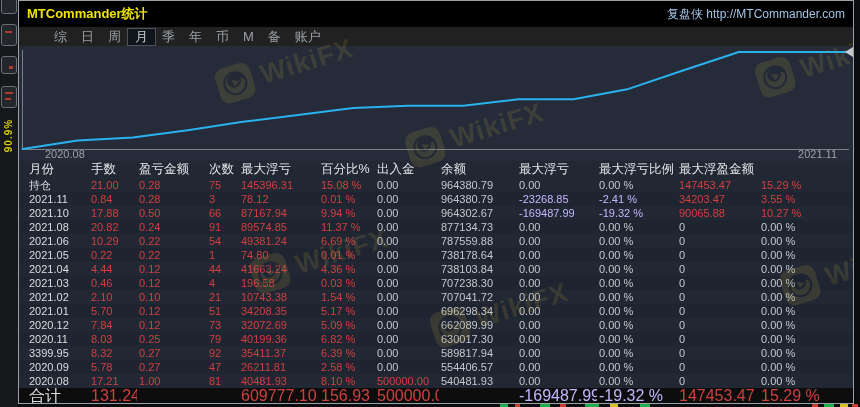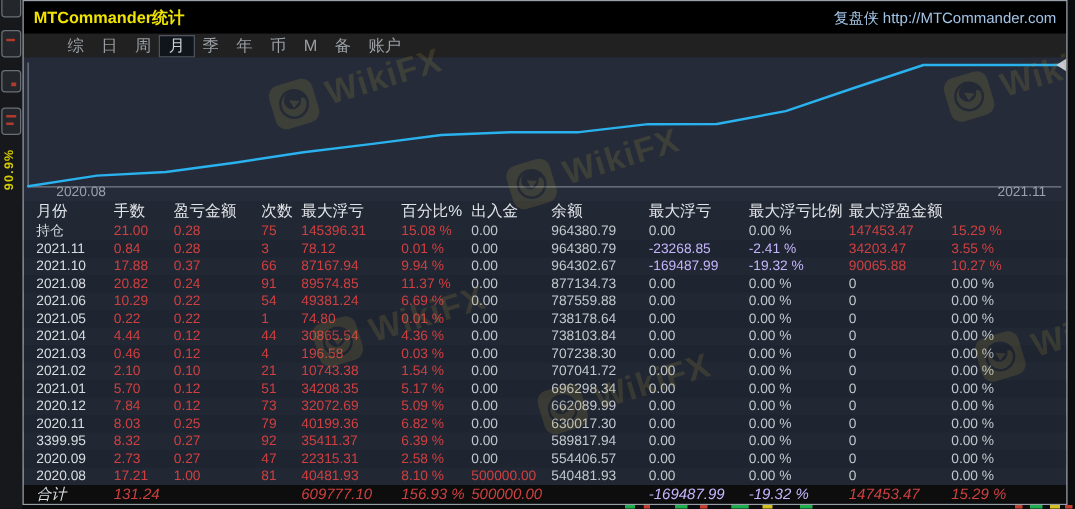--- a/index.html
+++ b/index.html
@@ -37,21 +37,21 @@
   .end-marker{
     position:absolute;right:0;width:0;height:0;
     border-right:8px solid #c6ccd4;border-top:5px solid transparent;border-bottom:5px solid transparent;
   }
   
   .stats{position:relative;}
   .trow{display:grid;grid-template-columns:70px 48px 70px 32px 80px 56px 64px 78px 80px 80px 82px minmax(0,1fr);}
   .trow.head{height:17px;line-height:17px;font-size:12.5px;}
   .trow.data{height:14px;line-height:14px;font-size:11px;}
   .trow.data.alt{background:#1e2430;}
-  .trow.total{height:15px;line-height:15px;font-size:12px;background:#0d0d0d;font-style:italic;}
+  .trow.total{height:15px;line-height:15px;font-size:16px;background:#0d0d0d;}
   .cell{padding-left:2px;white-space:nowrap;overflow:hidden;}
   .cell:first-child{padding-left:10px;}
   .cell.head{color:#e2e5e9;}
   .c-m{color:#d9dde1;}
   .c-w{color:#c3c8cd;}
   .c-r{color:#d04040;}
   .c-g{color:#c4b5fd;}
   
   .wm-layer{position:absolute;left:0;top:0;width:836px;height:404px;pointer-events:none;}
   .wm{position:absolute;display:flex;align-items:center;gap:8px;color:#b5a040;opacity:0.17;transform:rotate(-17deg);}
@@ -148,21 +148,21 @@
           <span class="cell c-w">0.00</span>
           <span class="cell c-w">964380.79</span>
           <span class="cell c-g">-23268.85</span>
           <span class="cell c-g">-2.41 %</span>
           <span class="cell c-r">34203.47</span>
           <span class="cell c-r">3.55 %</span>
         </div>
         <div class="trow data">
           <span class="cell c-m">2021.10</span>
           <span class="cell c-r">17.88</span>
-          <span class="cell c-r">0.37</span>
+          <span class="cell c-r">0.50</span>
           <span class="cell c-r">66</span>
           <span class="cell c-r">87167.94</span>
           <span class="cell c-r">9.94 %</span>
           <span class="cell c-w">0.00</span>
           <span class="cell c-w">964302.67</span>
           <span class="cell c-g">-169487.99</span>
           <span class="cell c-g">-19.32 %</span>
           <span class="cell c-r">90065.88</span>
           <span class="cell c-r">10.27 %</span>
         </div>
@@ -206,21 +206,21 @@
           <span class="cell c-w">0.00</span>
           <span class="cell c-w">0.00 %</span>
           <span class="cell c-w">0</span>
           <span class="cell c-w">0.00 %</span>
         </div>
         <div class="trow data">
           <span class="cell c-m">2021.04</span>
           <span class="cell c-r">4.44</span>
           <span class="cell c-r">0.12</span>
           <span class="cell c-r">44</span>
-          <span class="cell c-r">30865.54</span>
+          <span class="cell c-r">41663.24</span>
           <span class="cell c-r">4.36 %</span>
           <span class="cell c-w">0.00</span>
           <span class="cell c-w">738103.84</span>
           <span class="cell c-w">0.00</span>
           <span class="cell c-w">0.00 %</span>
           <span class="cell c-w">0</span>
           <span class="cell c-w">0.00 %</span>
         </div>
         <div class="trow data alt">
           <span class="cell c-m">2021.03</span>
@@ -301,24 +301,24 @@
           <span class="cell c-r">6.39 %</span>
           <span class="cell c-w">0.00</span>
           <span class="cell c-w">589817.94</span>
           <span class="cell c-w">0.00</span>
           <span class="cell c-w">0.00 %</span>
           <span class="cell c-w">0</span>
           <span class="cell c-w">0.00 %</span>
         </div>
         <div class="trow data alt">
           <span class="cell c-m">2020.09</span>
-          <span class="cell c-r">2.73</span>
+          <span class="cell c-r">5.78</span>
           <span class="cell c-r">0.27</span>
           <span class="cell c-r">47</span>
-          <span class="cell c-r">22315.31</span>
+          <span class="cell c-r">26211.81</span>
           <span class="cell c-r">2.58 %</span>
           <span class="cell c-w">0.00</span>
           <span class="cell c-w">554406.57</span>
           <span class="cell c-w">0.00</span>
           <span class="cell c-w">0.00 %</span>
           <span class="cell c-w">0</span>
           <span class="cell c-w">0.00 %</span>
         </div>
         <div class="trow data">
           <span class="cell c-m">2020.08</span>

